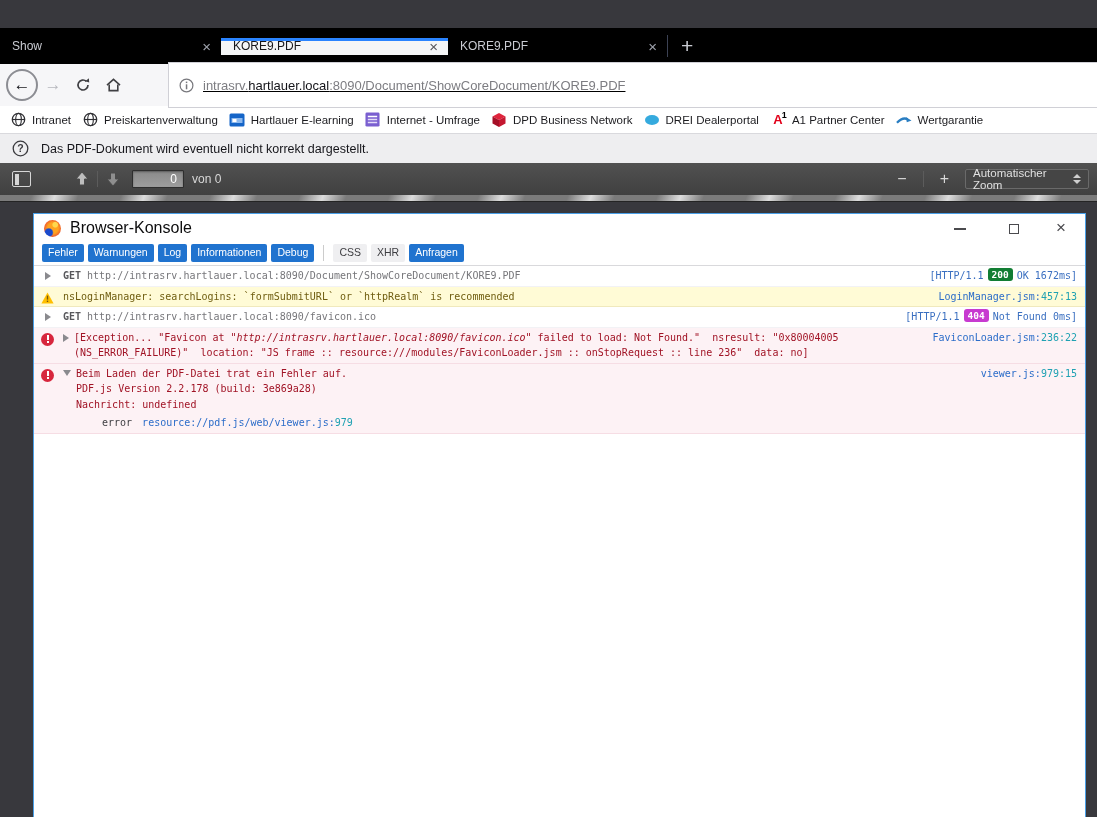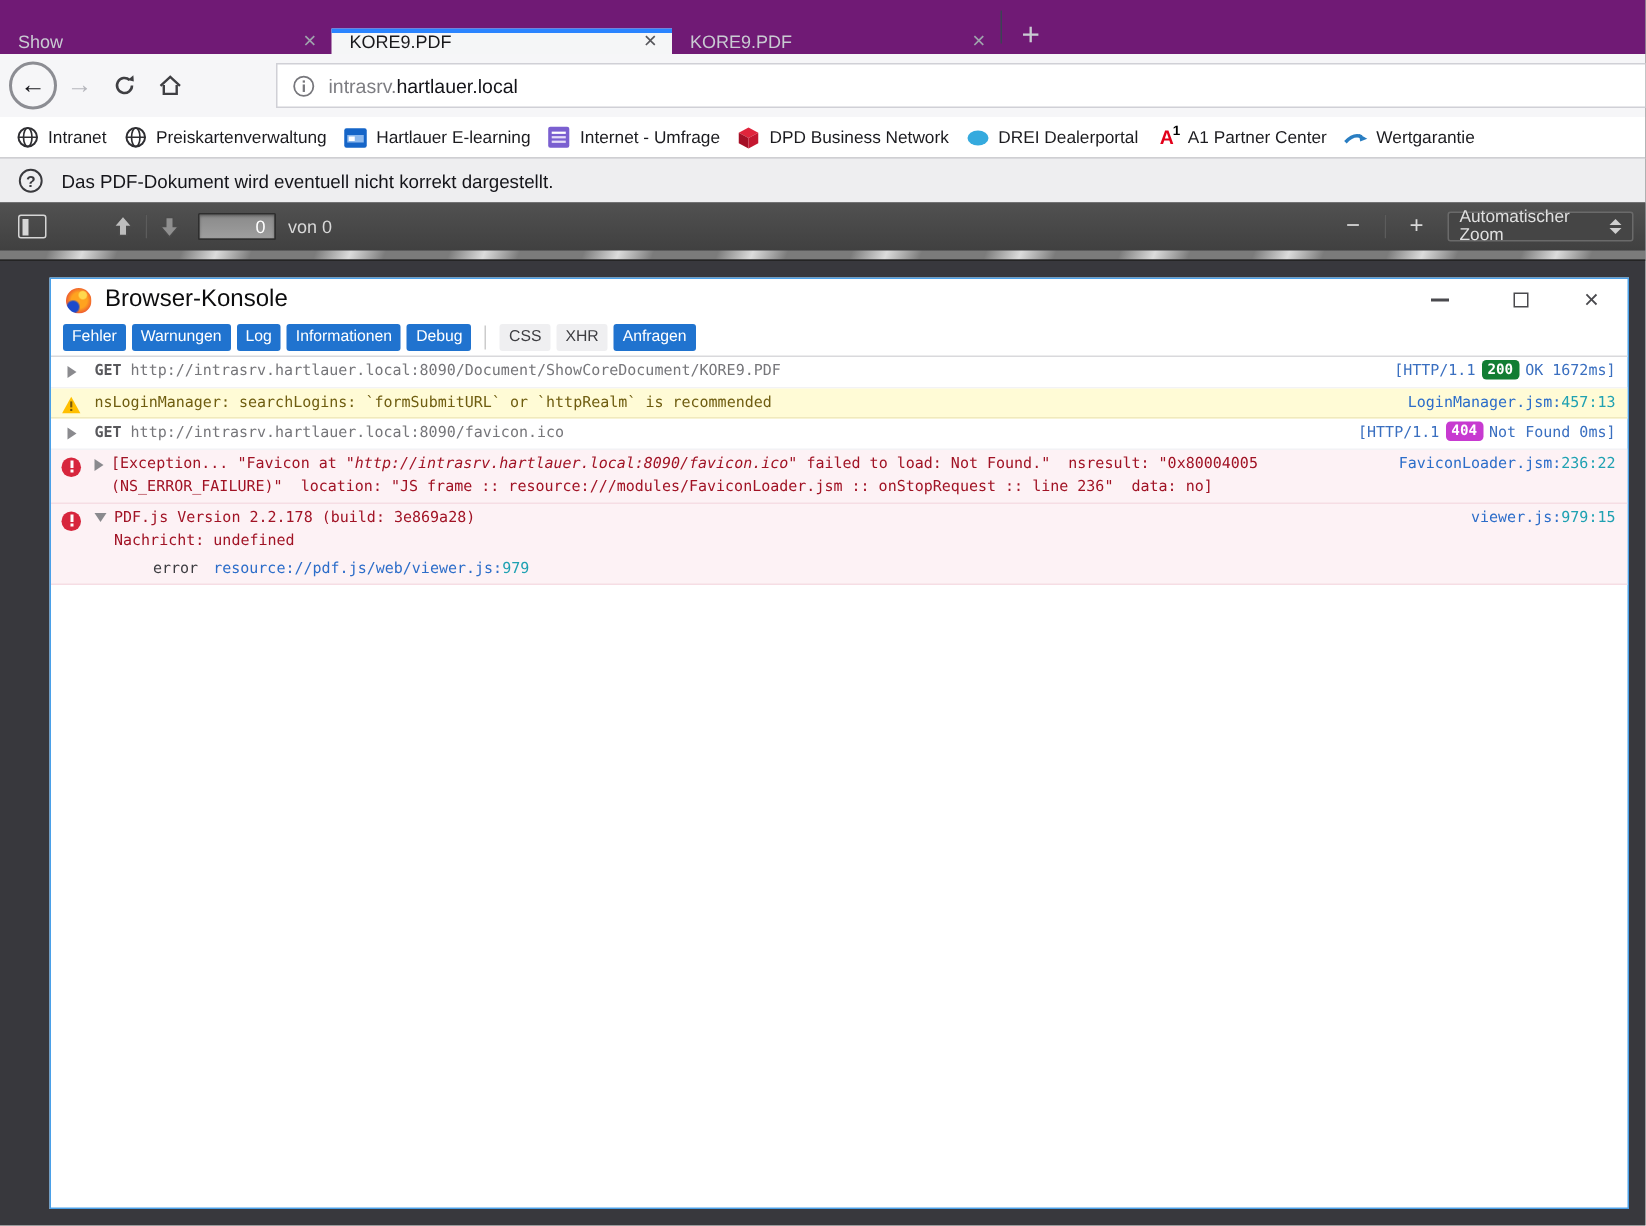--- a/index.html
+++ b/index.html
@@ -1,38 +1,38 @@
 <!DOCTYPE html>
 <html><head>
 <meta charset="utf-8">
 <style>
 * { margin:0; padding:0; box-sizing:border-box; }
 body { width:1097px; height:817px; }
 .browser { position:relative; width:1097px; height:817px; overflow:hidden; background:#38383d; font-family:"Liberation Sans",sans-serif; }
 
 
-.tabbar { display:flex; align-items:flex-end; height:36px; background:#701a75; }
+.tabbar { display:flex; align-items:center; height:36px; background:#000000;margin-top:28px; }
 .tab { display:flex; align-items:center; justify-content:space-between; padding:0 10px 0 12px; position:relative; }
 .tab-title { font-size:12px; color:#c9cbd2; overflow:hidden; white-space:nowrap; }
 .tab-close { font-size:15px; color:#9fa3ad; margin-left:8px; }
 .tab.t1 { width:221px; }
 .tab.active { width:227px; background:#f5f6f7; }
 .tab.active::before { content:''; position:absolute; top:0; left:0; right:0; height:3px; background:#2a84ff; }
 .tab.active .tab-title { color:#18181b; }
 .tab.active .tab-close { color:#57575c; }
 .tab.t3 { width:219px; }
 .tab-sep { width:1px; height:22px; background:#3c4254; align-self:center; }
 .newtab { color:#c9cbd2; font-size:21px; display:flex; align-items:center; padding:0 13px; font-weight:300; }
 
 
 .navbar { display:flex; align-items:center; height:42px; background:#f6f6f8; padding-left:6px; }
 .nav-back { width:32px; height:32px; border:2px solid #8c8d93; border-radius:50%; display:flex; align-items:center; justify-content:center; color:#15151a; font-size:17px; flex:none; }
 .nav-fwd { color:#b6b7bd; font-size:17px; width:30px; text-align:center; flex:none; }
 .nav-ico { width:30px; display:flex; justify-content:center; align-items:center; flex:none; }
-.urlbar { margin-left:56px; flex:1; height:30px; background:#fff; border:1px solid #d0d0d6; border-right:none; display:flex; align-items:center; padding:0 10px; font-size:13px; }
+.urlbar { margin-left:40px; flex:1; height:46px; background:#fff; border:1px solid #d0d0d6; border-right:none; display:flex; align-items:center; padding:0 10px; font-size:13px;text-decoration:underline; }
 .url-info { margin-right:9px; display:flex; }
 .url-pre,.url-path { color:#7d7d82; }
 .url-dom { color:#141419; }
 
 
 .bookmarksbar { display:flex; align-items:center; height:27px; background:#ffffff; padding-left:10px; }
 .bm { display:flex; align-items:center; margin-right:11px; font-size:11.5px; color:#1b1b1f; }
 .bm-ico { width:16px; height:16px; margin-right:6px; display:inline-flex; align-items:center; justify-content:center; }
 
 
@@ -156,20 +156,21 @@
     <div class="urlbar">
       <span class="url-info">
         <svg width="15" height="15" viewBox="0 0 15 15">
             <circle cx="7.5" cy="7.5" r="6.4" fill="none" stroke="#77777c" stroke-width="1.2"></circle>
             <rect x="6.8" y="3.6" width="1.5" height="1.5" fill="#77777c"></rect>
             <rect x="6.8" y="6.3" width="1.5" height="5" fill="#77777c"></rect>
           </svg>
       </span>
       <span class="url-pre">intrasrv.</span>
         <span class="url-dom">hartlauer.local</span>
+        <span class="url-path">:8090/Document/ShowCoreDocument/KORE9.PDF</span>
     </div>
   </div>
 
   <div class="bookmarksbar">
     <div class="bm">
       <span class="bm-ico">
           <svg width="15" height="15" viewBox="0 0 16 16">
             <circle cx="8" cy="8" r="6.6" fill="none" stroke="#2e2e32" stroke-width="1.4"></circle>
             <ellipse cx="8" cy="8" rx="3" ry="6.6" fill="none" stroke="#2e2e32" stroke-width="1.2"></ellipse>
             <line x1="1.4" y1="8" x2="14.6" y2="8" stroke="#2e2e32" stroke-width="1.2"></line>
@@ -353,20 +354,21 @@
             </div>
           <span class="loc"><span class="file">FaviconLoader.jsm:</span><span class="line">236:22</span></span>
         </div>
 
         <div class="crow err-row">
           <span class="islot">
               <span class="err-ico"></span>
             </span>
           <span class="etri tri-d"></span>
           <div class="msg">
+              <div class="pw">Beim Laden der PDF-Datei trat ein Fehler auf.</div>
               <div class="pw">PDF.js Version 2.2.178 (build: 3e869a28)</div>
               <div class="pw">Nachricht: undefined</div>
               <div class="stack"><span class="fn">error</span><span class="file">resource://pdf.js/web/viewer.js:</span><span class="line">979</span></div>
             </div>
           <span class="loc"><span class="file">viewer.js:</span><span class="line">979:15</span></span>
         </div>
 
       </div>
     </div>
   </div>

